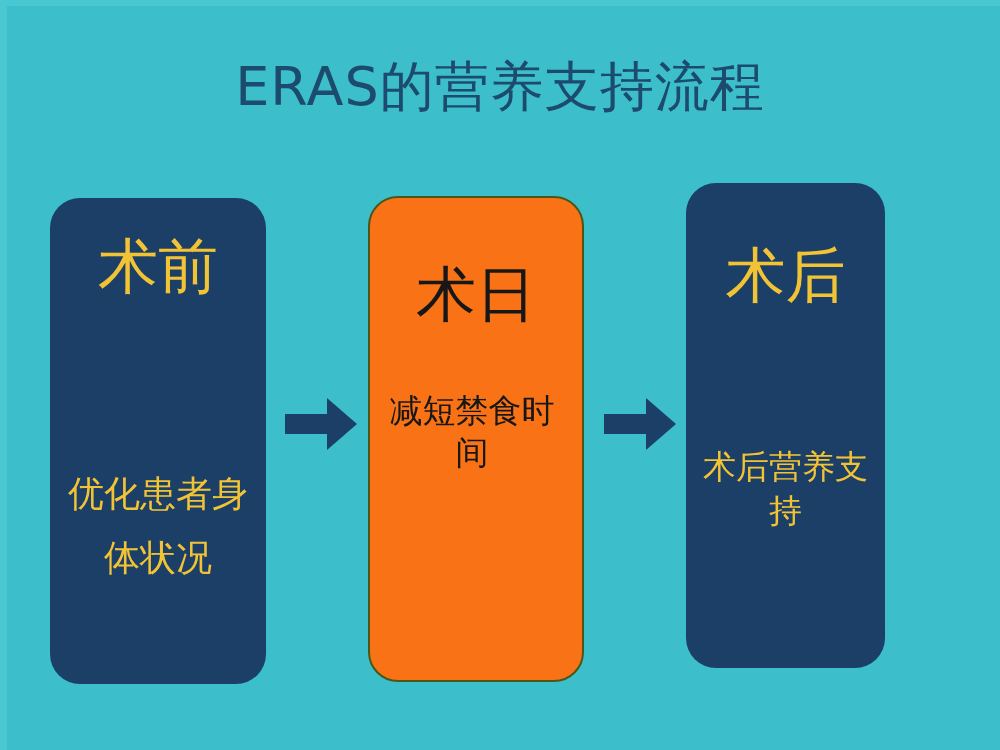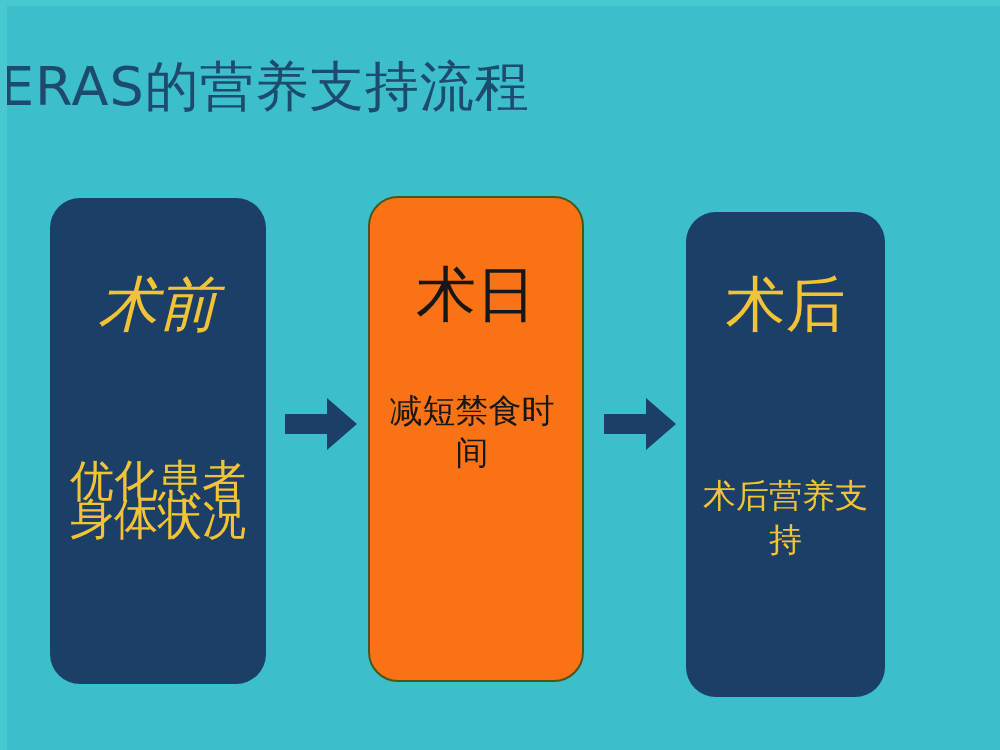--- a/index.html
+++ b/index.html
@@ -35,21 +35,21 @@
     width: 7px; height: 750px;
     background: #49c8d2;
     pointer-events: none;
   }
 
   .title {
     position: absolute;
     left: 0;
     top: 56px;
     width: 1000px;
-    text-align: left;
+    text-align: center;
     color: #1c4b6d;
     font-size: 54px;
     line-height: 62px;
     letter-spacing: 1px;
     white-space: nowrap;
   }
 
   .card {
     position: absolute;
     box-sizing: border-box;
@@ -68,37 +68,37 @@
     border: 2px solid #4a5718;
   }
 
   .card-heading {
     font-size: 60px;
     line-height: 68px;
     text-align: center;
     white-space: nowrap;
   }
   .card-body {
-    font-size: 44px;
-    line-height: 38px;
+    font-size: 36px;
+    line-height: 64px;
     text-align: center;
     word-break: break-all;
   }
   .card-body + .card-body {
     margin-top: 44px;
   }
 
   
   #card-pre {
     left: 50px;
     top: 198px;
     width: 216px;
     height: 486px;
   }
-  #card-pre .card-heading { margin-top: 72px; font-style: italic; }
+  #card-pre .card-heading { margin-top: 34px; }
   #card-pre .body-wrap {
     position: absolute;
     left: 18px;
     right: 18px;
     top: 264px;
   }
 
   
   #card-day {
     left: 368px;
@@ -111,21 +111,21 @@
     position: absolute;
     left: 6px;
     right: 14px;
     top: 192px;
   }
   #card-day .card-body { font-size: 33px; line-height: 42px; }
 
   
   #card-post {
     left: 686px;
-    top: 212px;
+    top: 183px;
     width: 199px;
     height: 485px;
   }
   #card-post .card-heading { margin-top: 58px; }
   #card-post .body-wrap {
     position: absolute;
     left: 14px;
     right: 14px;
     top: 262px;
   }

